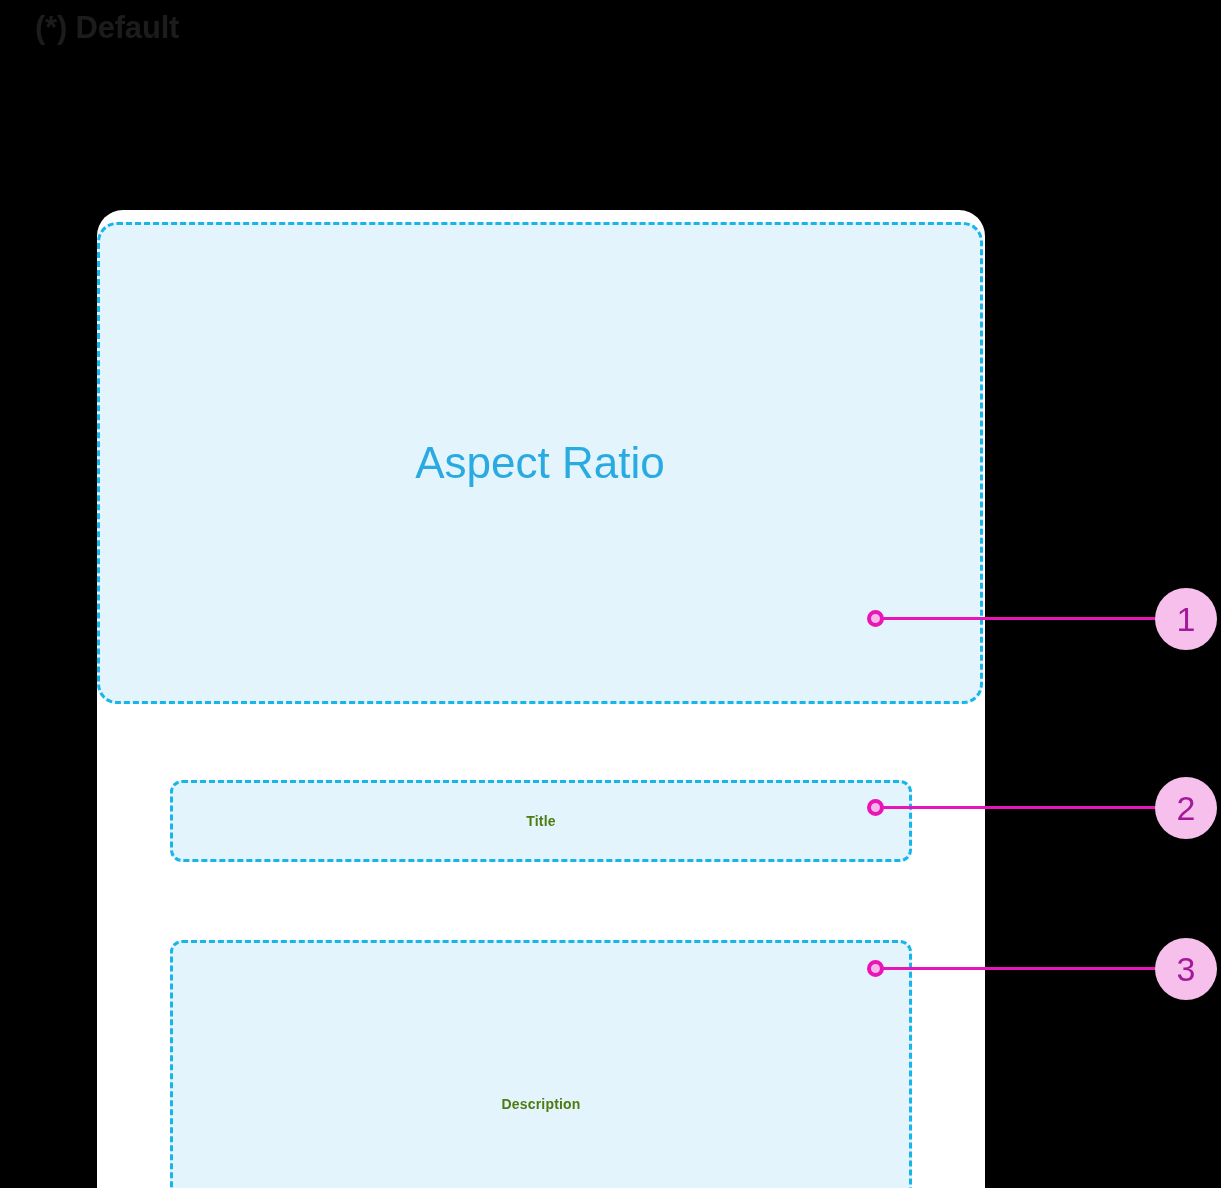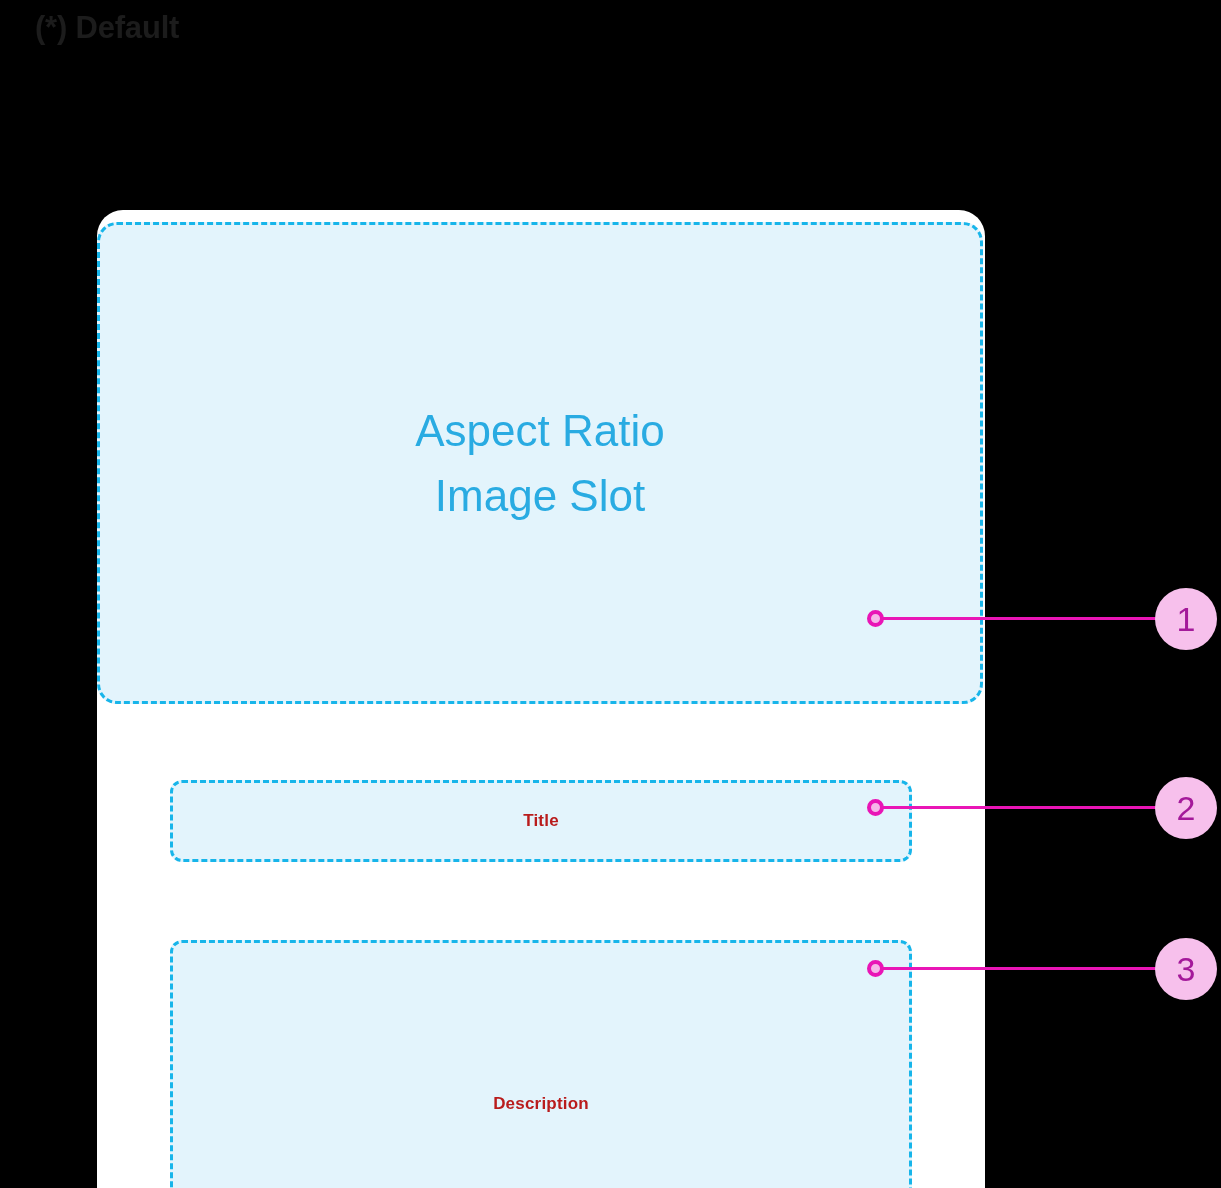--- a/index.html
+++ b/index.html
@@ -80,22 +80,22 @@
   #desc-slot {
     left: 170px;
     top: 900px;
     width: 742px;
     height: 328px;
     border-radius: 12px;
     margin-top: 40px;
   }
   #title-slot .slot-text,
   #desc-slot .slot-text {
-    color: #b91c1c;
-    font-size: 17px;
+    color: #4d7c0f;
+    font-size: 14px;
     font-weight: bold;
     letter-spacing: 0.2px;
   }
 
   
   .callout-line {
     position: absolute;
     height: 3px;
     background: #E915B6;
   }
@@ -137,21 +137,20 @@
 </style>
 </head>
 <body>
 
 <div id="frame-label">(*) Default</div>
 
 <div id="card"></div>
 
 <div class="slot" id="image-slot">
   <span class="slot-text">Aspect Ratio</span>
-  <span class="slot-text">Image Slot</span>
 </div>
 
 <div class="slot" id="title-slot">
   <span class="slot-text">Title</span>
 </div>
 
 <div class="slot" id="desc-slot">
   <span class="slot-text">Description</span>
 </div>
 

